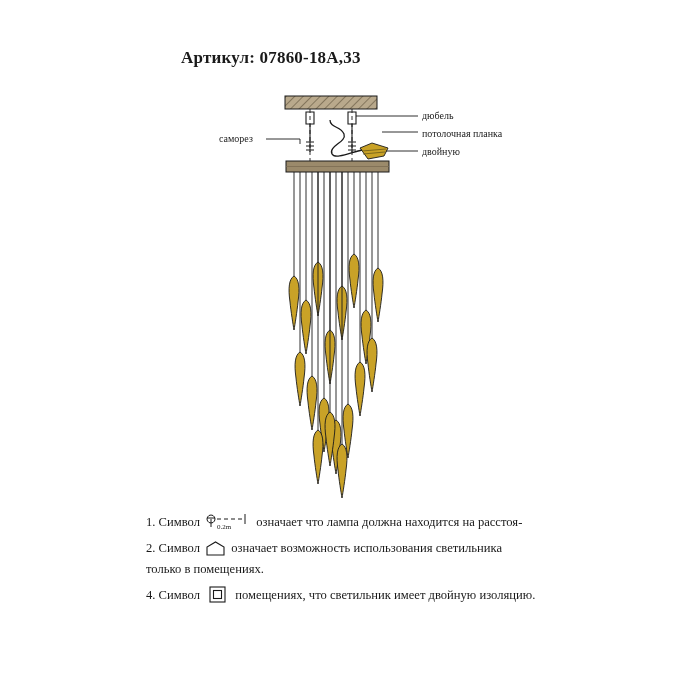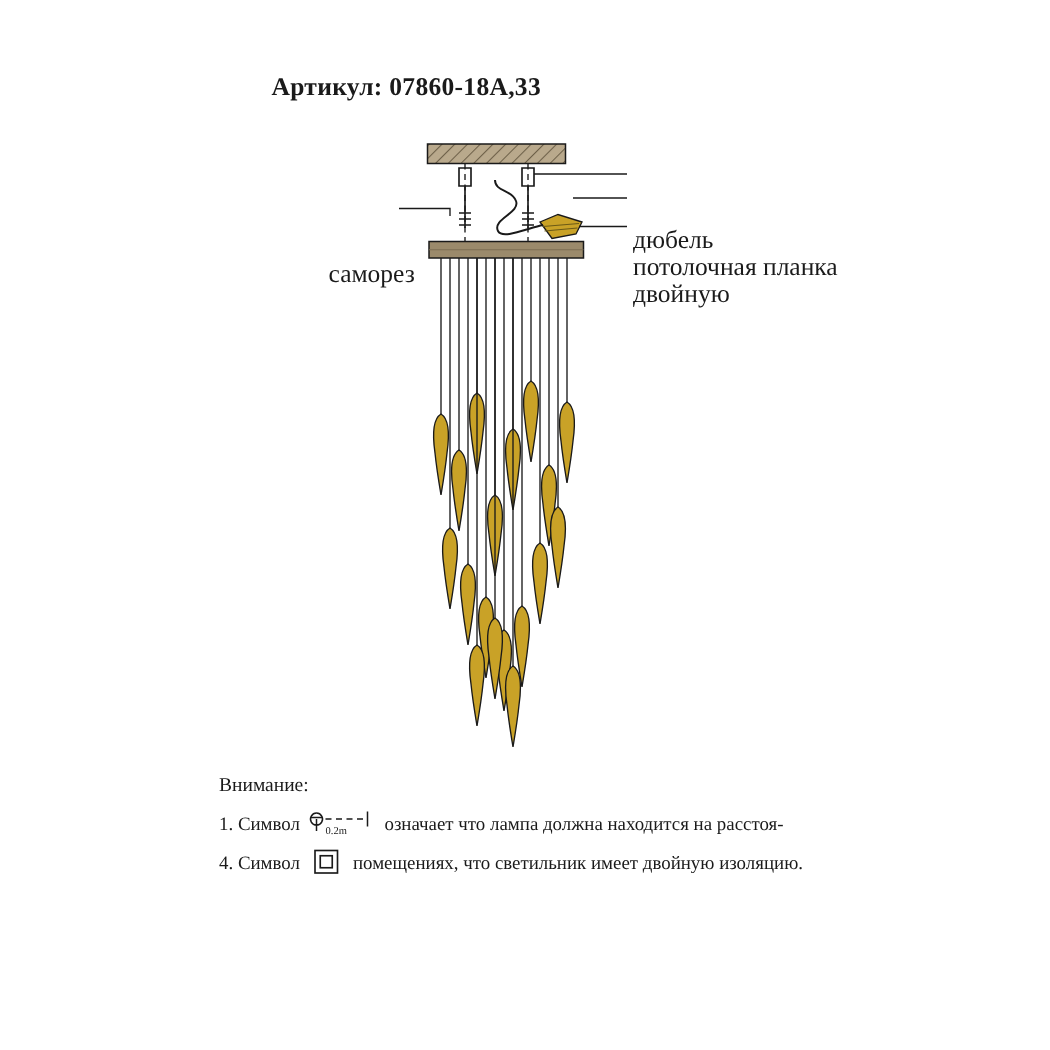--- a/index.html
+++ b/index.html
@@ -21,23 +21,22 @@
     left: 145px;
     top: 48px;
     font-size: 17px;
     font-weight: bold;
     letter-spacing: 0.2px;
     white-space: nowrap;
     margin-left: 36px;
   }
   .callout-label {
     position: absolute;
-    font-size: 17px;
+    font-size: 10px;
     white-space: nowrap;
-    margin-top: 40px;
   }
   #lbl-dyubel { left: 422px; top: 110px; }
   #lbl-planka { left: 422px; top: 128px; }
   #lbl-klemmnik { left: 422px; top: 146px; }
   #lbl-samorez { left: 219px; top: 133px; text-align: center; }
 
   .note-block {
     position: absolute;
     left: 146px;
     top: 512px;
@@ -212,38 +211,51 @@
     </g>
   </svg>
 
   <div class="callout-label" id="lbl-dyubel">дюбель</div>
   <div class="callout-label" id="lbl-planka">потолочная планка</div>
   <div class="callout-label" id="lbl-klemmnik">двойную</div>
   <div class="callout-label" id="lbl-samorez">саморез</div>
 
   <div class="note-block">
 
-    <div class="note-head">Внимание:</div>
 
     <div class="note-p">
       <div class="note-line">
         <span>1. Символ</span>
         <span class="inline-icon icon-distance">
           <svg width="46" height="18" viewBox="0 0 46 18">
             <path d="M6,3 a4,4 0 1 0 0.01,0 M6,7 v8" fill="none" stroke="#1a1a1a" stroke-width="1"></path>
             <path d="M2,6 h8" stroke="#1a1a1a" stroke-width="1"></path>
             <line x1="12" y1="7" x2="40" y2="7" stroke="#1a1a1a" stroke-width="1" stroke-dasharray="4,3"></line>
             <line x1="40" y1="2" x2="40" y2="12" stroke="#1a1a1a" stroke-width="1"></line>
             <text x="12" y="17" font-family="Liberation Serif, serif" font-size="7" fill="#1a1a1a">0.2m</text>
           </svg>
         </span>
         <span>означает что лампа должна находится на рассто­я-</span>
       </div>
     </div>
 
+    <div class="note-p">
+      <div class="note-line">
+        <span>2. Символ</span>
+        <span class="inline-icon icon-house">
+          <svg width="19" height="15" viewBox="0 0 19 15">
+            <path d="M1,14 L1,6 L9.5,1 L18,6 L18,14 Z" fill="none" stroke="#1a1a1a" stroke-width="1.1"></path>
+          </svg>
+        </span>
+        <span>означает возможность использования светильника</span>
+      </div>
+      <div class="note-line">
+        <span>только в помещениях.</span>
+      </div>
+    </div>
 
     <div class="note-p">
       <div class="note-line">
         <span>4. Символ</span>
         <span class="inline-icon icon-square">
           <svg width="17" height="17" viewBox="0 0 17 17">
             <rect x="1" y="1" width="15" height="15" fill="none" stroke="#1a1a1a" stroke-width="1.1"></rect>
             <rect x="4.5" y="4.5" width="8" height="8" fill="none" stroke="#1a1a1a" stroke-width="1.1"></rect>
           </svg>
         </span>

